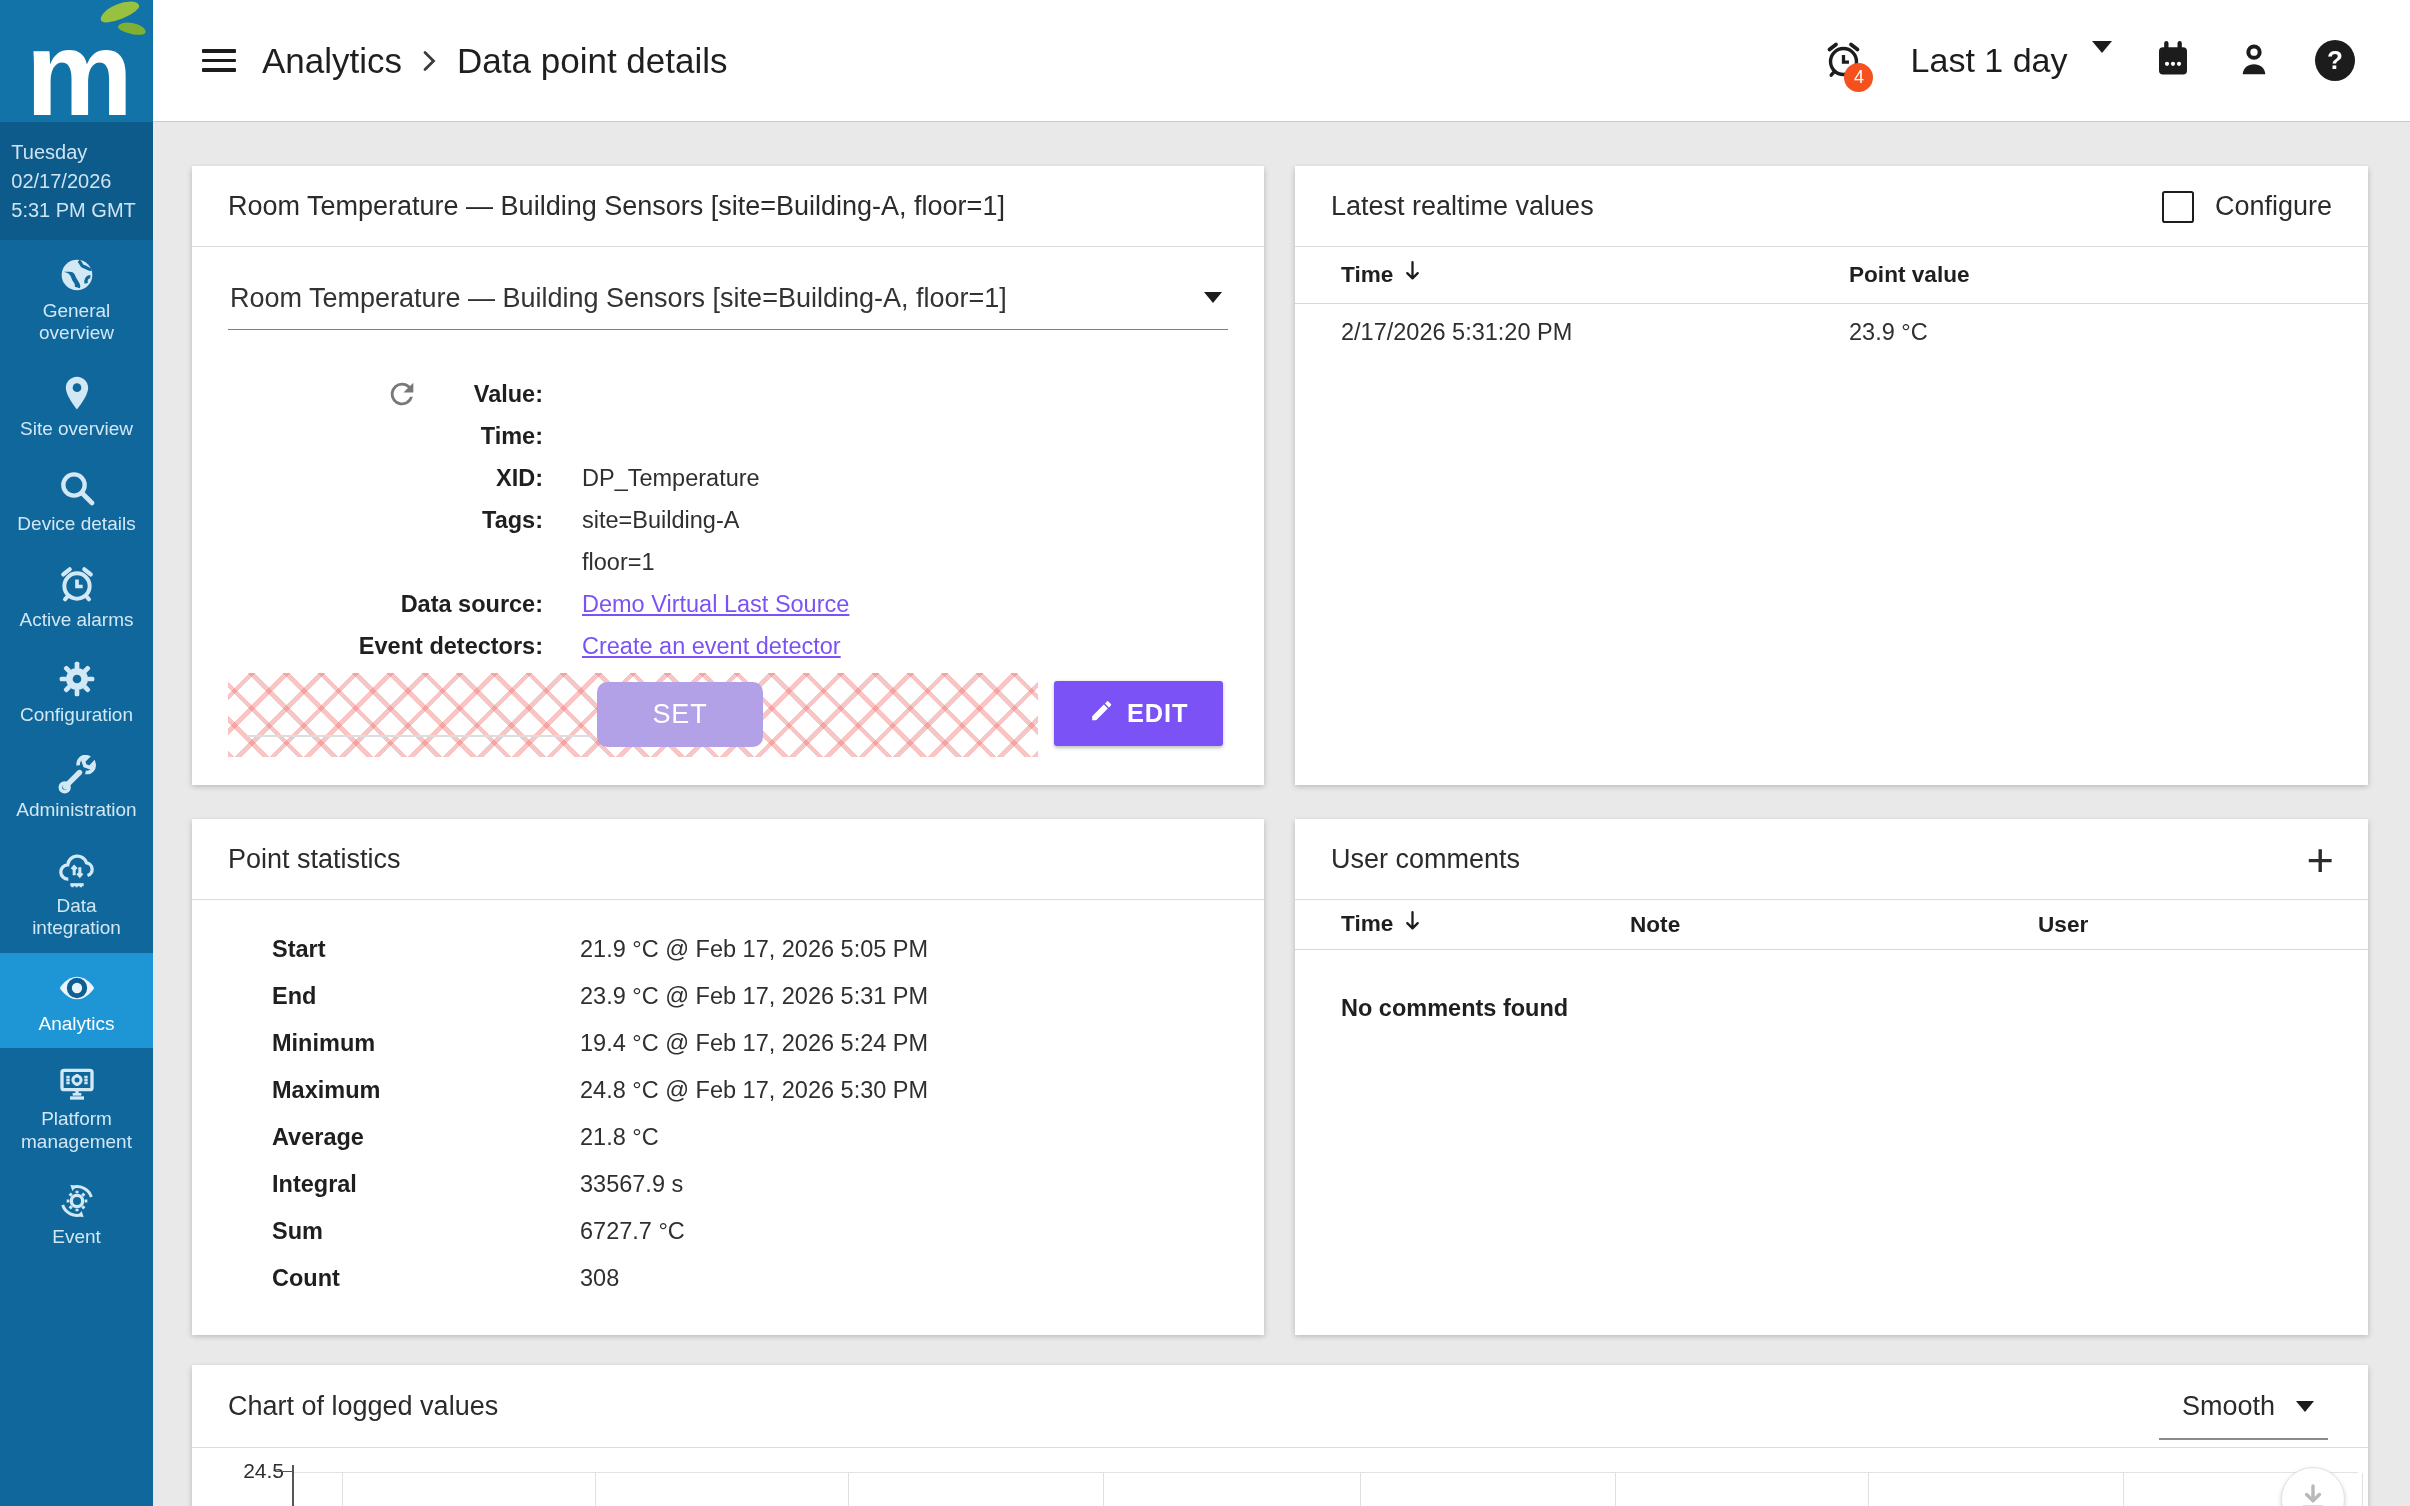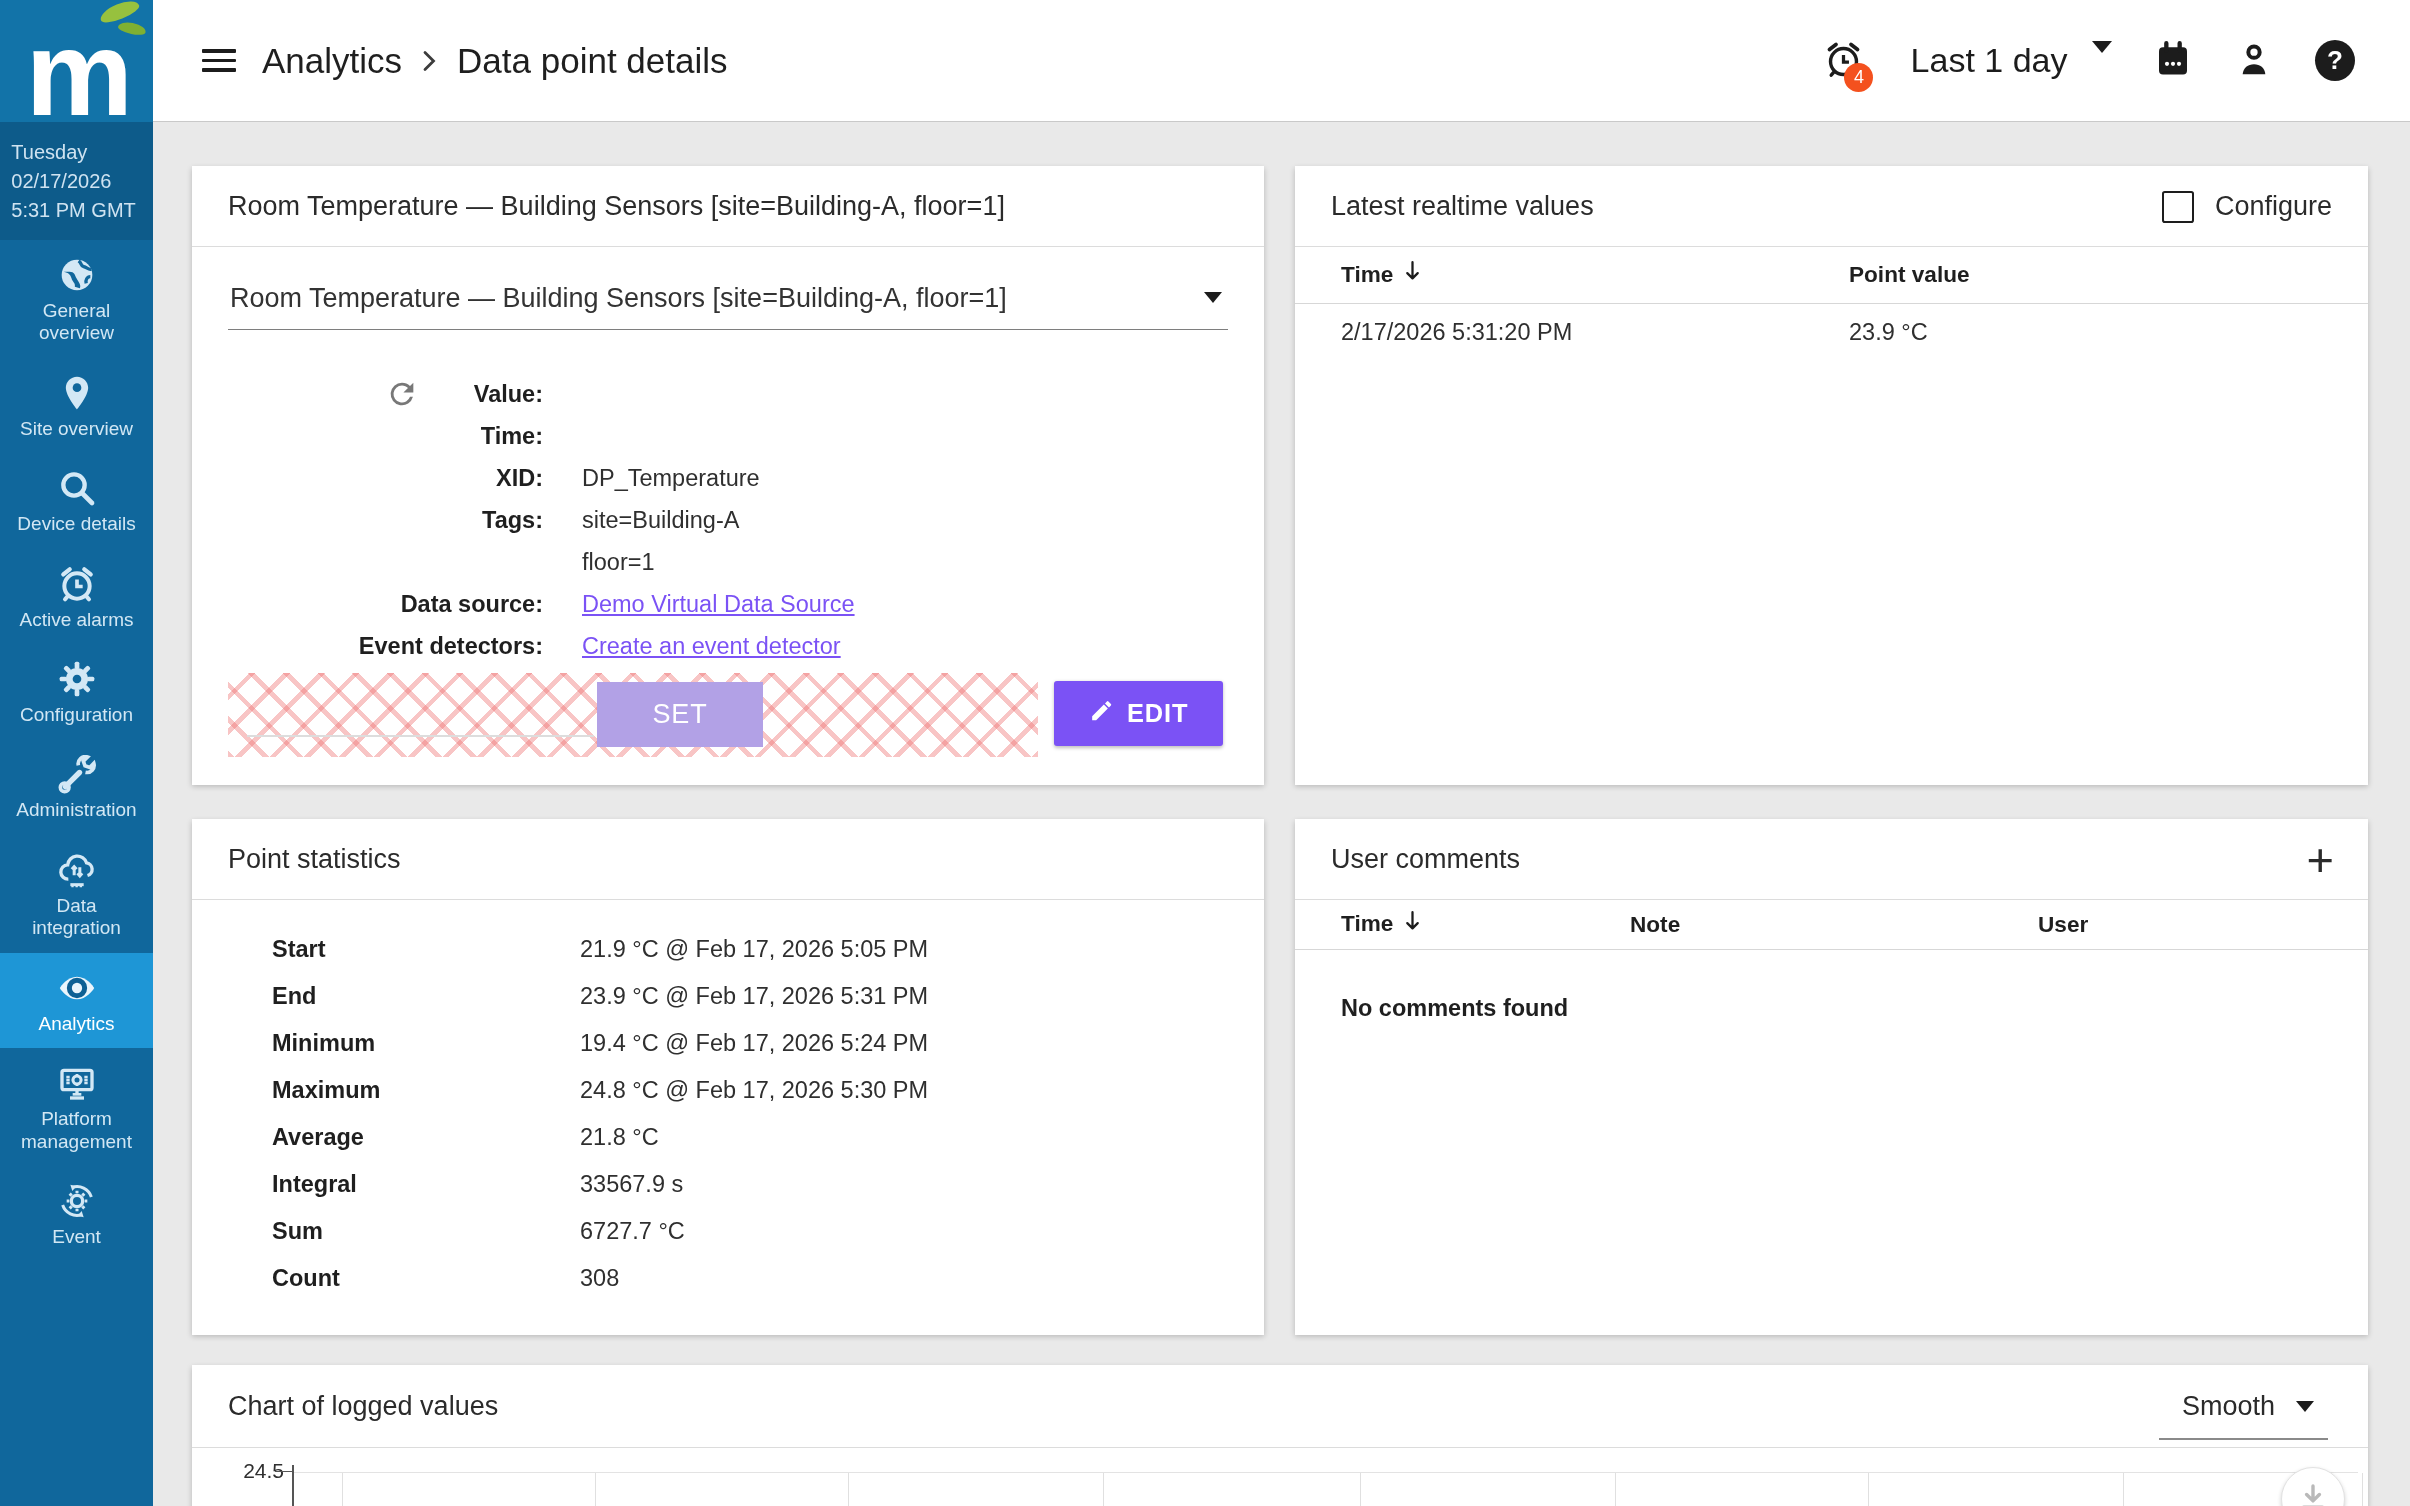--- a/index.html
+++ b/index.html
@@ -51,21 +51,21 @@
   .refresh-btn{position:absolute;left:193px;top:3.8px;cursor:pointer;}
   .frow{display:flex;line-height:42px;font-size:23.5px;}
   .flabel{width:351px;text-align:right;font-weight:bold;color:#1f1f1f;}
   .fval{margin-left:39px;color:#2f2f2f;}
   a.plink{color:#7b52f5;text-decoration:underline;cursor:pointer;}
   .hatch{position:absolute;left:36px;top:507px;width:810px;height:84px;
     background:
       repeating-linear-gradient(45deg, rgba(238,110,110,0.40) 0 4.7px, transparent 4.7px 24.5px),
       repeating-linear-gradient(-45deg, rgba(238,110,110,0.40) 0 4.7px, transparent 4.7px 24.5px);}
   .hatch-underline{position:absolute;left:19px;top:62px;width:347px;height:1.9px;background:#dddddd;}
-  .set-btn{position:absolute;left:369px;top:8.5px;width:166px;height:65px;background:#b2a1e6;border:none;border-radius:0;color:#ffffff;font-size:27px;font-family:inherit;letter-spacing:0.9px;cursor:default;}
+  .set-btn{position:absolute;left:369px;top:8.5px;width:166px;height:65px;background:#b2a1e6;border:none;border-radius:10px;color:#ffffff;font-size:27px;font-family:inherit;letter-spacing:0.9px;cursor:default;}
   .edit-btn{position:absolute;left:862px;top:515px;width:169px;height:65px;background:#7b52f5;border:none;border-radius:3px;color:#ffffff;font-size:25.4px;font-weight:bold;font-family:inherit;letter-spacing:0.9px;display:flex;align-items:center;justify-content:center;gap:13px;cursor:pointer;box-shadow:0 1.9px 3.8px rgba(0,0,0,0.25);}
   
   .configure-wrap{position:absolute;right:36px;top:0;height:81px;display:flex;align-items:center;gap:21px;cursor:pointer;}
   .checkbox{width:28px;height:28px;border:2.8px solid #1d1d1d;border-radius:2.8px;background:#fff;}
   .thead-row{display:flex;height:56px;align-items:center;border-bottom:0.9px solid #d7d7d7;font-size:22.6px;font-weight:bold;color:#1f1f1f;}
   .th{display:flex;align-items:center;gap:9.4px;}
   .rt-c1{padding-left:46px;width:554px;box-sizing:border-box;}
   .rt-c2{width:377px;}
   .trow{display:flex;font-size:23.5px;padding-top:15px;}
   
@@ -323,21 +323,21 @@
     <div class="frow">
         <span class="flabel">Tags:</span>
         <span class="fval">site=Building-A</span>
       </div>
     <div class="frow">
         <span class="flabel"></span>
         <span class="fval">floor=1</span>
       </div>
     <div class="frow">
         <span class="flabel">Data source:</span>
-        <span class="fval"><a class="plink">Demo Virtual Data Source</a></span>
+        <span class="fval"><a class="plink">Demo Virtual Last Source</a></span>
       </div>
     <div class="frow">
         <span class="flabel">Event detectors:</span>
         <span class="fval"><a class="plink">Create an event detector</a></span>
       </div>
   </div>
 
   <div class="hatch">
     <div class="hatch-underline"></div>
     <button class="set-btn">SET</button>

